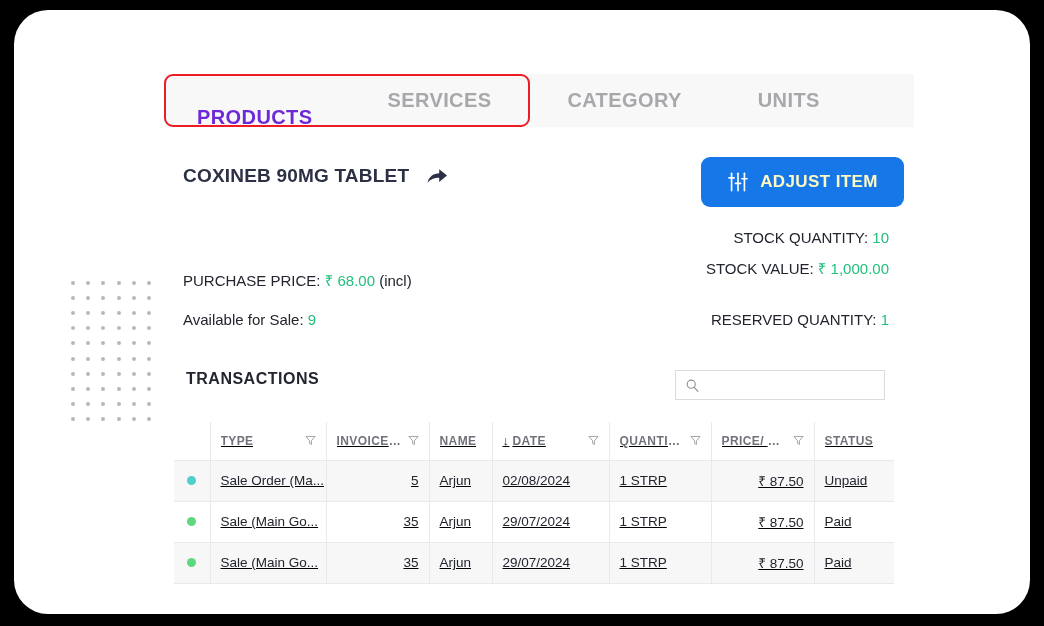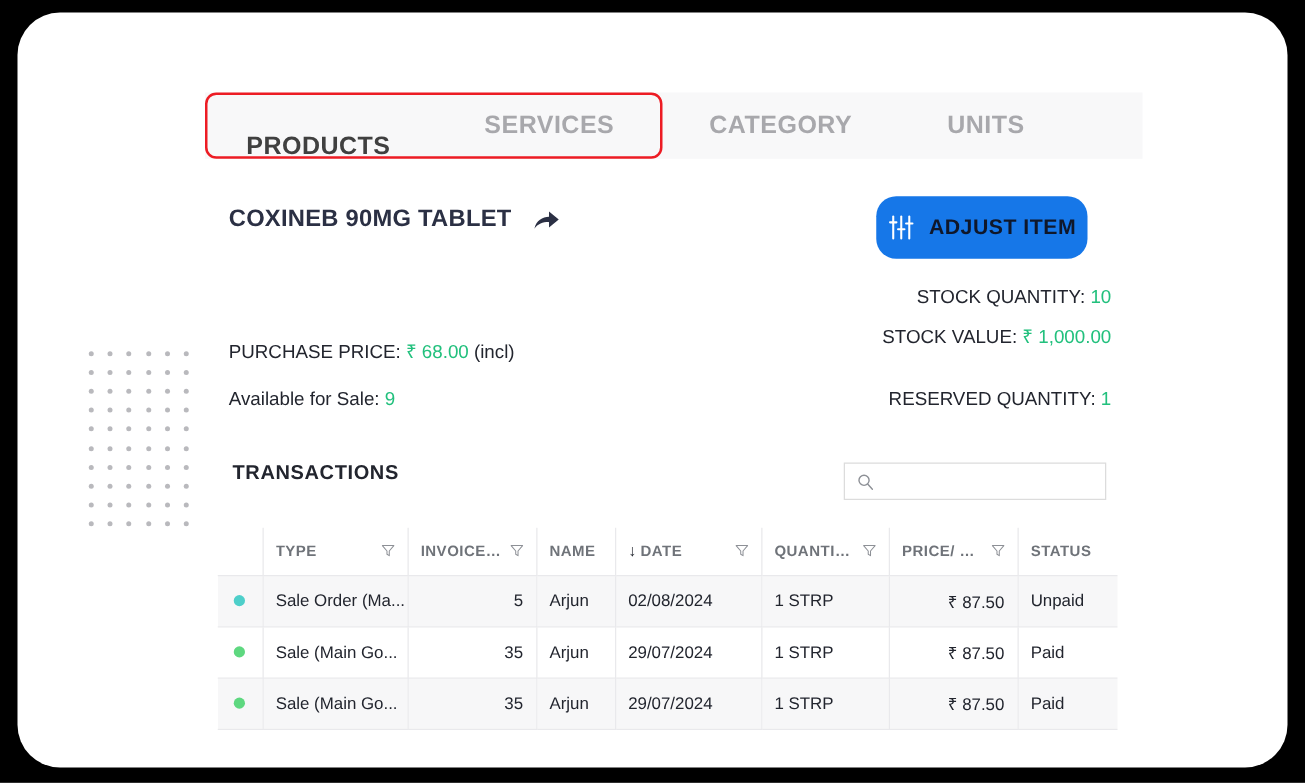--- a/index.html
+++ b/index.html
@@ -65,21 +65,21 @@
     display: flex;
     align-items: center;
   }
   .tab {
     font-size: 20px;
     font-weight: bold;
     letter-spacing: 0.4px;
     color: #a8a8ac;
     white-space: nowrap;
   }
-  .tab.active { color: #404040; margin-top: 34px; }
+  .tab.active { color: #6d28d9; margin-top: 34px; }
   #tab-products  { margin-left: 33px; }
   #tab-services  { margin-left: 75px; }
   #tab-category  { margin-left: 76px; }
   #tab-units     { margin-left: 76px; }
 
   #tab-highlight {
     position: absolute;
     left: 150px;
     top: 64px;
     width: 366px;
@@ -110,26 +110,26 @@
     width: 24px;
     height: 24px;
     display: block;
   }
 
   
   #adjust-item-button {
     position: absolute;
     left: 687px;
     top: 147px;
-    width: 169px;
+    width: 203px;
     height: 50px;
     background: #1677e8;
     border: none;
-    border-radius: 16px;
-    color: #0f172a;
+    border-radius: 9px;
+    color: #fef9c3;
     display: flex;
     align-items: center;
     justify-content: center;
     cursor: pointer;
     padding: 0;
   }
   #adjust-icon { width: 22px; height: 22px; display: block; }
   #adjust-label {
     margin-left: 11px;
     font-size: 17px;
@@ -199,20 +199,21 @@
     top: 412px;
     width: 720px;
     height: 162px;
     overflow: hidden;
   }
   table#transactions-table {
     border-collapse: collapse;
     table-layout: fixed;
     width: 737px;
     font-size: 13.5px;
+    text-decoration: underline;
   }
   #transactions-table th,
   #transactions-table td {
     border-right: 1px solid #e9e9ec;
     border-bottom: 1px solid #e9e9ec;
     padding: 0 10px;
     text-align: left;
     box-sizing: border-box;
     white-space: nowrap;
     overflow: hidden;

